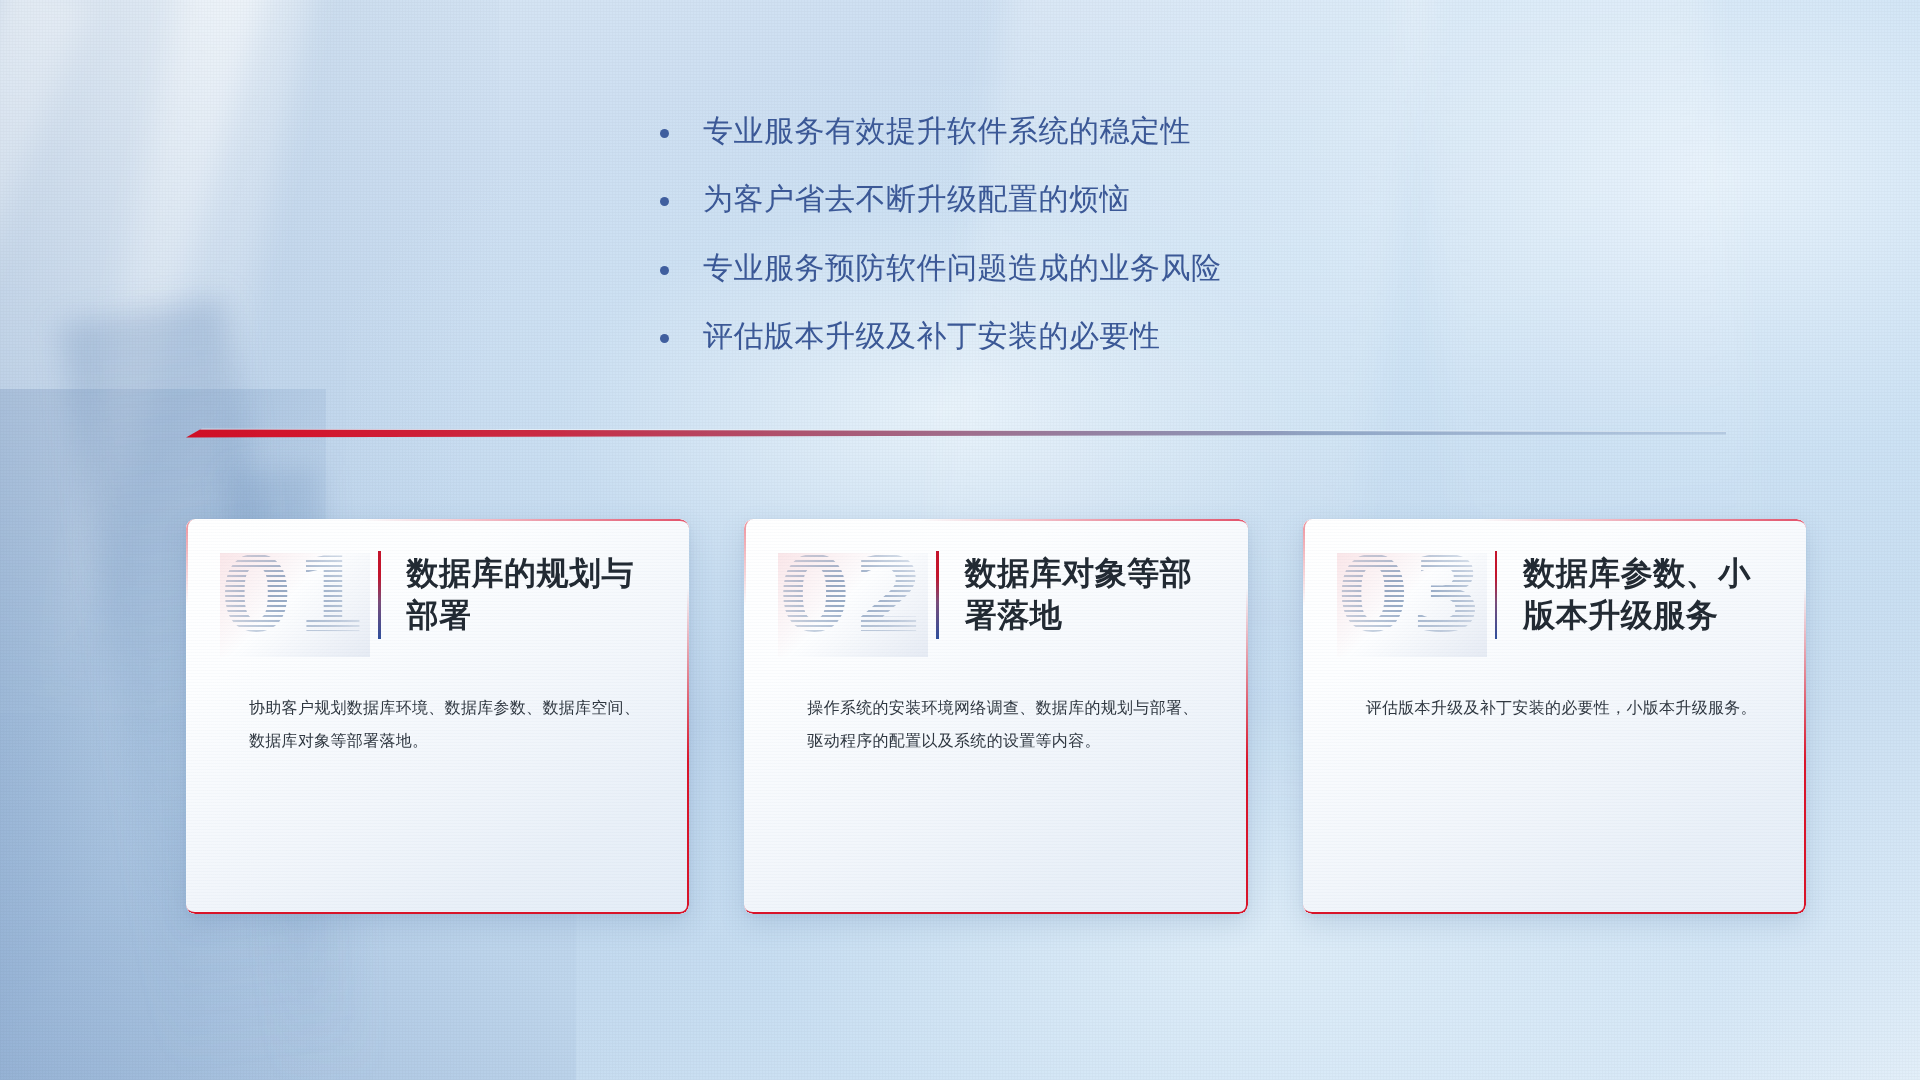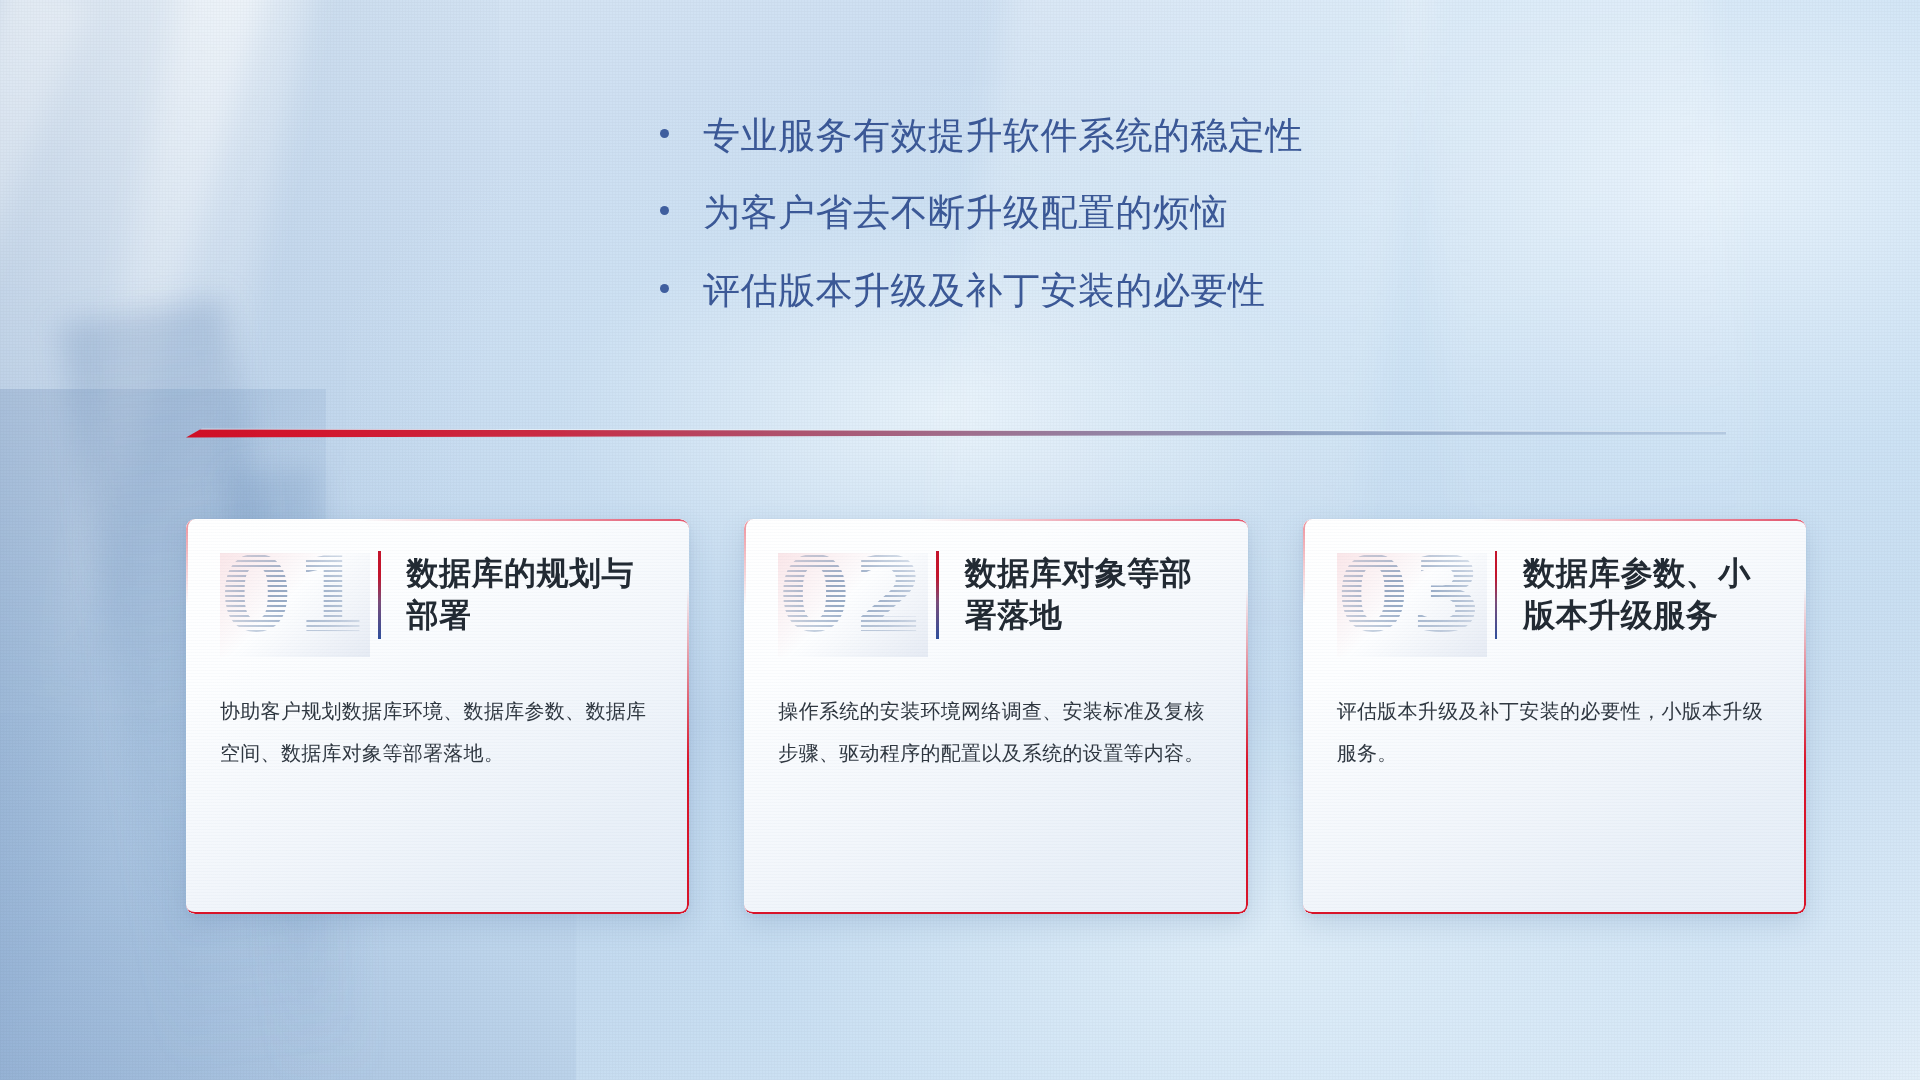--- a/index.html
+++ b/index.html
@@ -72,21 +72,21 @@
   .bullet-row{
     display:flex;align-items:flex-start;
     margin-bottom:30px;
   }
   .bullet-dot{
     width:9px;height:9px;border-radius:50%;
     background:#3f5e9e;flex:0 0 auto;
     margin-top:17px;margin-right:34px;
   }
   .bullet-text{
-    font-size:37px;line-height:1.28;
+    font-size:30px;line-height:1.28;
     color:#3b5896;letter-spacing:.5px;
     font-weight:400;white-space:nowrap;
   }
 
   
   #divider-wedge{
     position:absolute;left:186px;top:424px;width:1540px;height:16px;z-index:6;
   }
 
   
@@ -155,22 +155,22 @@
     background:linear-gradient(to bottom,#c4142c 0%,#c4142c 28%,#7a4d7a 58%,#2f4f9c 100%);
     flex:0 0 auto;
   }
   .card-title{
     font-size:32px;line-height:1.3;font-weight:700;
     color:#222a33;letter-spacing:.5px;
     max-width:236px;
   }
   .card-body{
     padding:0 34px 0 34px;margin-top:20px;
-    font-size:20px;line-height:2.08;
-    color:#2f3740;letter-spacing:.3px;
+    font-size:16px;line-height:2.08;
+    color:#2f3740;letter-spacing:.3px;margin-left:29px;
   }
 
   
   .card-tex{
     position:absolute;inset:0;pointer-events:none;opacity:.05;
     background-image:repeating-linear-gradient(0deg, rgba(60,90,130,.5) 0px, rgba(60,90,130,.5) 1px, transparent 1px, transparent 3px);
   }
 </style>
 </head>
 <body>
@@ -198,20 +198,24 @@
   <div class="bullet-row">
     <span class="bullet-dot"></span>
     <span class="bullet-text">专业服务有效提升软件系统的稳定性</span>
   </div>
 
   <div class="bullet-row">
     <span class="bullet-dot"></span>
     <span class="bullet-text">为客户省去不断升级配置的烦恼</span>
   </div>
 
+  <div class="bullet-row">
+    <span class="bullet-dot"></span>
+    <span class="bullet-text">专业服务预防软件问题造成的业务风险</span>
+  </div>
 
   <div class="bullet-row">
     <span class="bullet-dot"></span>
     <span class="bullet-text">评估版本升级及补丁安装的必要性</span>
   </div>
 
 </div>
 
 <svg id="divider-wedge" viewBox="0 0 1540 16" preserveAspectRatio="none">
   <defs>
@@ -257,21 +261,21 @@
     <div class="card-tex"></div>
     <div class="card-accent"></div>
     <div class="card-accent-top"></div>
     <div class="card-accent-left"></div>
     <div class="card-head">
       <div class="card-num">02</div>
       <div class="card-num-tint"></div>
       <div class="card-rule"></div>
       <div class="card-title">数据库对象等部署落地</div>
     </div>
-    <div class="card-body">操作系统的安装环境网络调查、安装标准及复核步骤、驱动程序的配置以及系统的设置等内容。</div>
+    <div class="card-body">操作系统的安装环境网络调查、数据库的规划与部署、驱动程序的配置以及系统的设置等内容。</div>
   </div>
 
   <div class="card">
     <div class="card-tex"></div>
     <div class="card-accent"></div>
     <div class="card-accent-top"></div>
     <div class="card-accent-left"></div>
     <div class="card-head">
       <div class="card-num">03</div>
       <div class="card-num-tint"></div>

